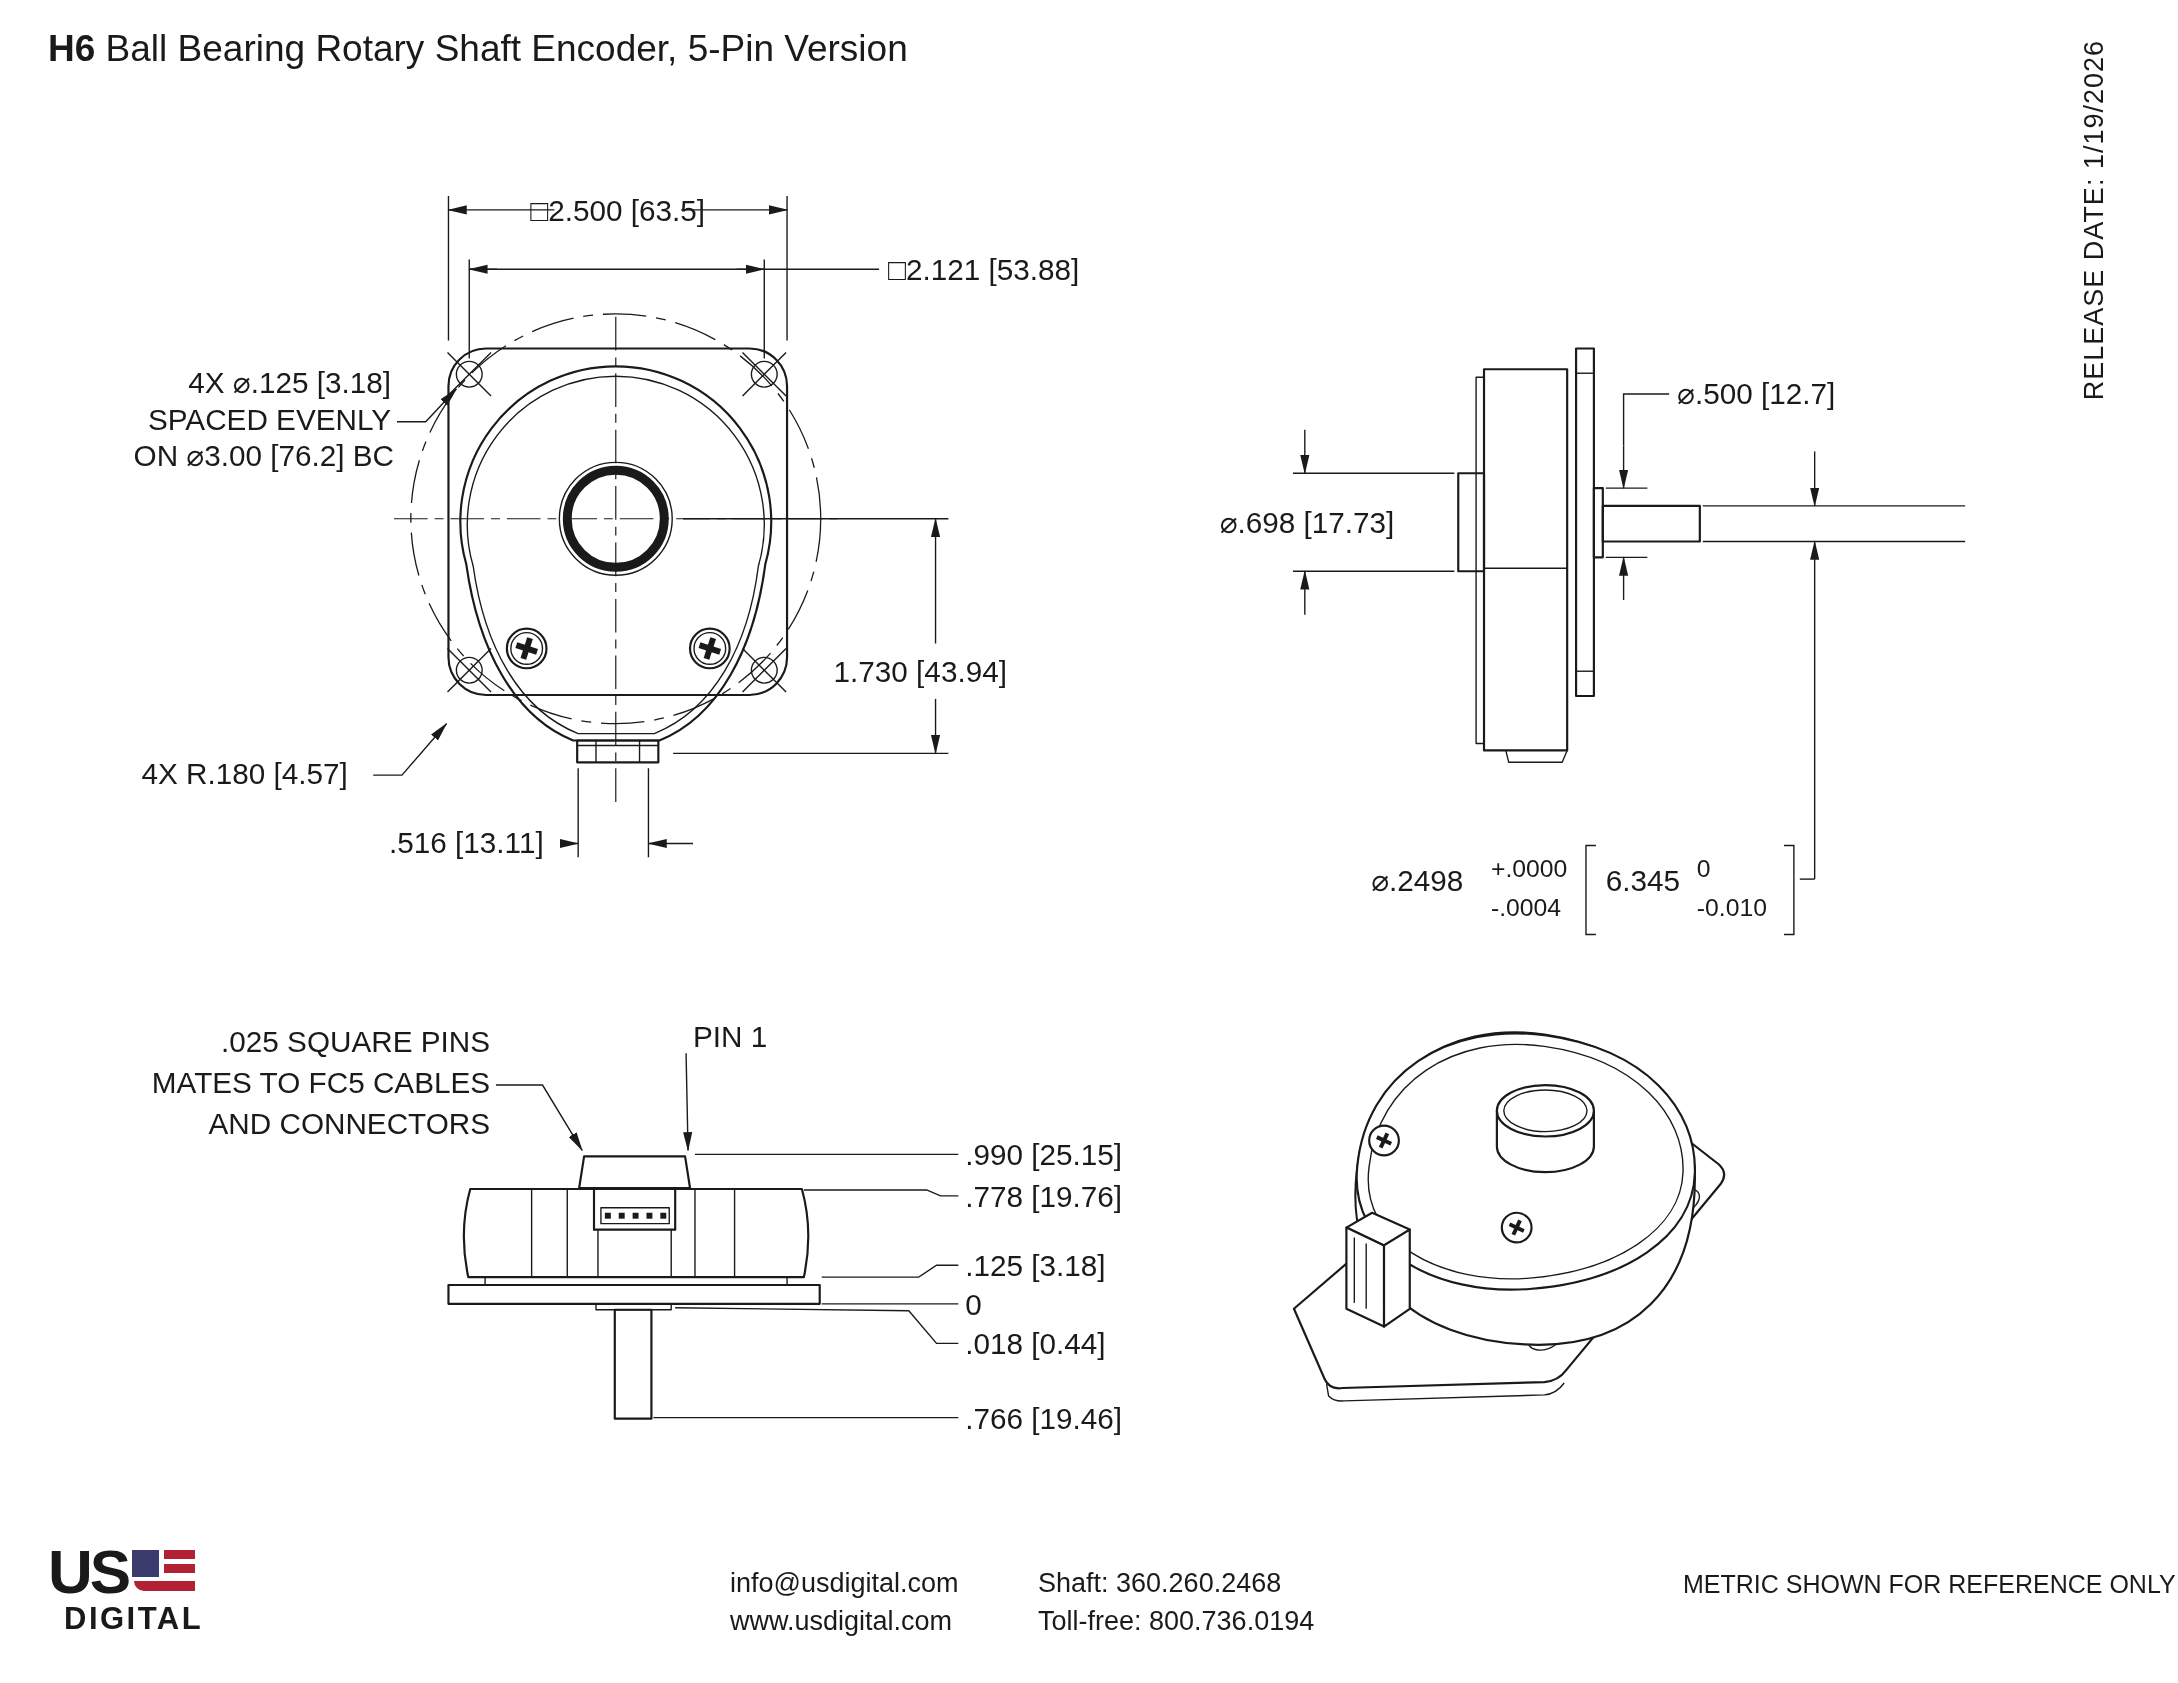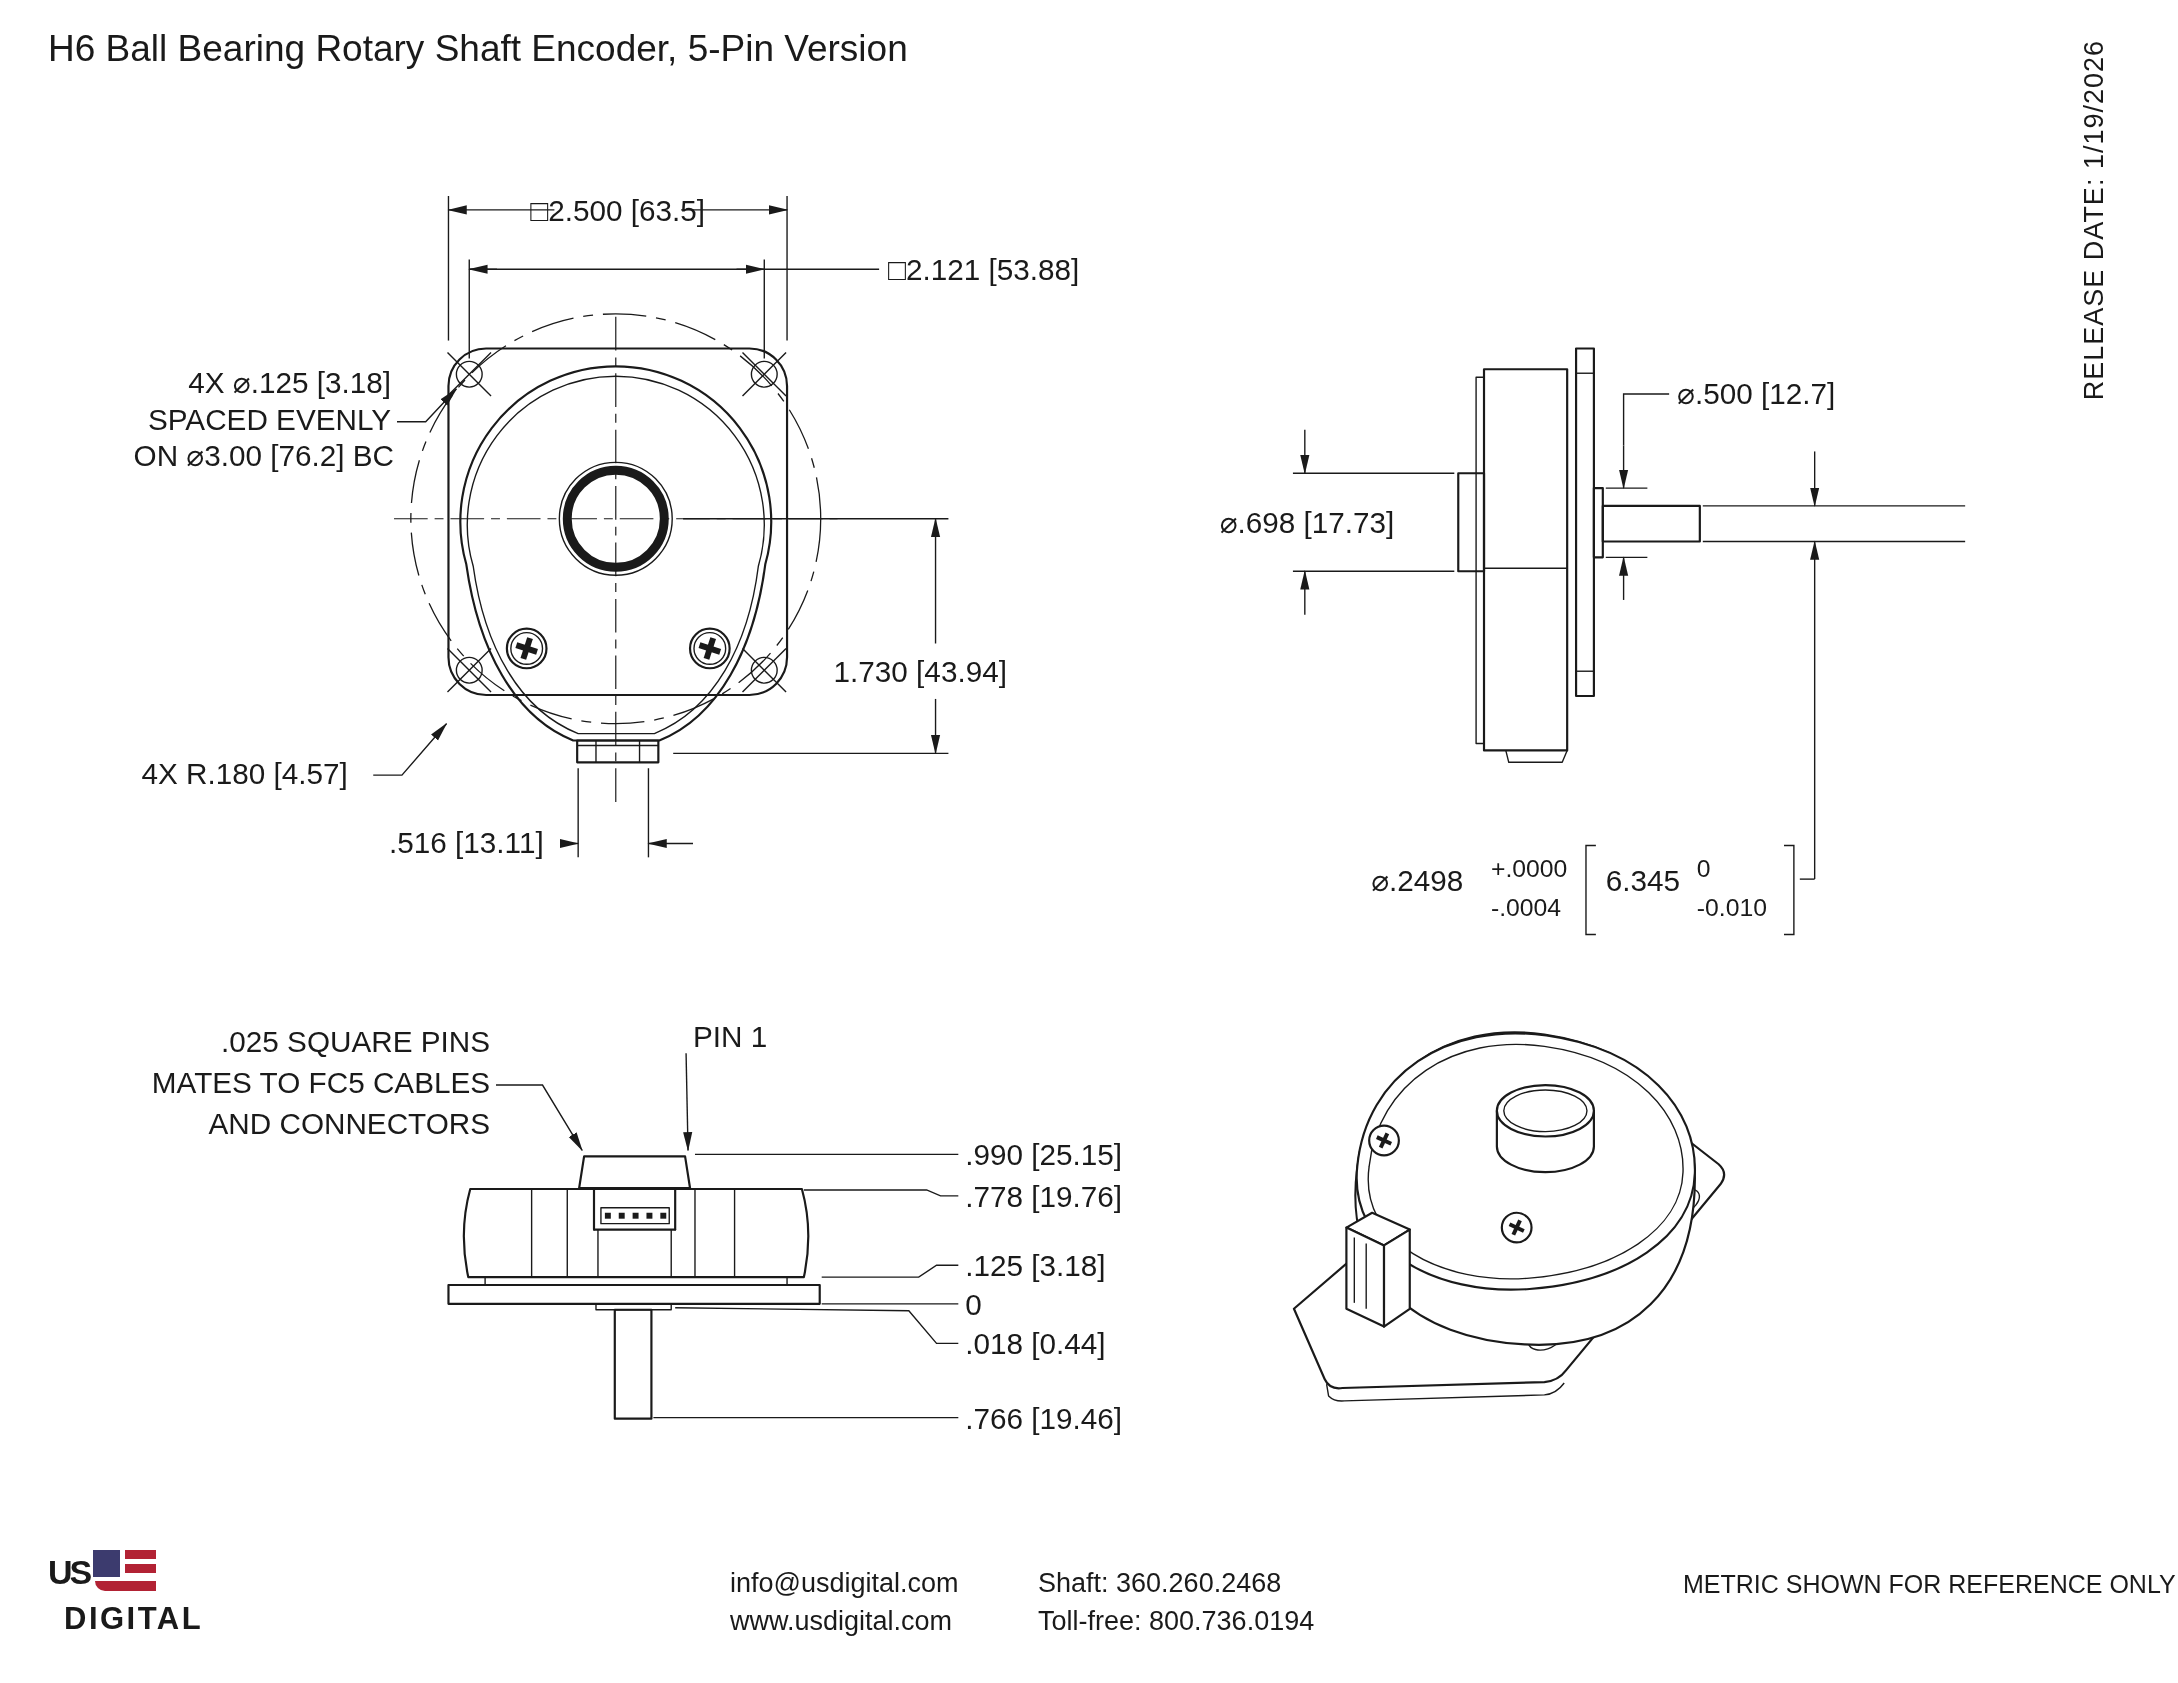--- a/index.html
+++ b/index.html
@@ -15,32 +15,32 @@
   .wf{fill:#ffffff;}
   .px{stroke:#1a1a1a;stroke-width:6;stroke-linecap:butt;}
   .px2{stroke:#1a1a1a;stroke-width:4;stroke-linecap:butt;}
   text{fill:#1a1a1a;font-family:"Liberation Sans","DejaVu Sans",sans-serif;}
   .t30{font-size:30px;}
   .t25{font-size:25px;}
   .ra{text-anchor:end;}
   .ca{text-anchor:middle;}
   
   .title{position:absolute;left:48px;top:28px;font-size:37px;}
-  .title b{font-weight:normal;}
+  .title b{font-weight:bold;}
   .release{position:absolute;left:2079px;top:40px;font-size:27px;
            writing-mode:vertical-rl;transform:rotate(180deg);letter-spacing:1px;}
   .footer{position:absolute;left:0;top:1540px;width:2178px;height:143px;font-size:27px;}
   .fcol{position:absolute;line-height:38px;white-space:nowrap;}
   .addr{left:231px;top:24px;}
   .web{left:730px;top:24px;}
   .phone{left:1038px;top:24px;}
   .units{left:1683px;top:28px;font-size:25px;line-height:33px;}
   .logo{position:absolute;left:48px;top:8px;width:168px;}
   .logo-row{display:flex;align-items:flex-start;}
-  .logo-us{font-size:34px;font-weight:800;letter-spacing:-3px;line-height:48px;}
+  .logo-us{font-size:62px;font-weight:800;letter-spacing:-3px;line-height:48px;}
   .flag{position:relative;width:63px;height:47px;margin-left:4px;margin-top:2px;}
   .canton{position:absolute;left:0;top:0;width:27px;height:27px;background:#3c3b6e;}
   .fs1{position:absolute;left:32px;top:0;right:0;height:9px;background:#b22234;}
   .fs2{position:absolute;left:32px;top:14px;right:0;height:9px;background:#b22234;}
   .fs3{position:absolute;left:2px;top:31px;right:0;height:10px;background:#b22234;border-radius:0 0 0 10px;}
   .logo-digital{font-size:31px;font-weight:800;letter-spacing:2.5px;margin-top:4px;margin-left:16px;}
 </style>
 </head>
 <body>
 

